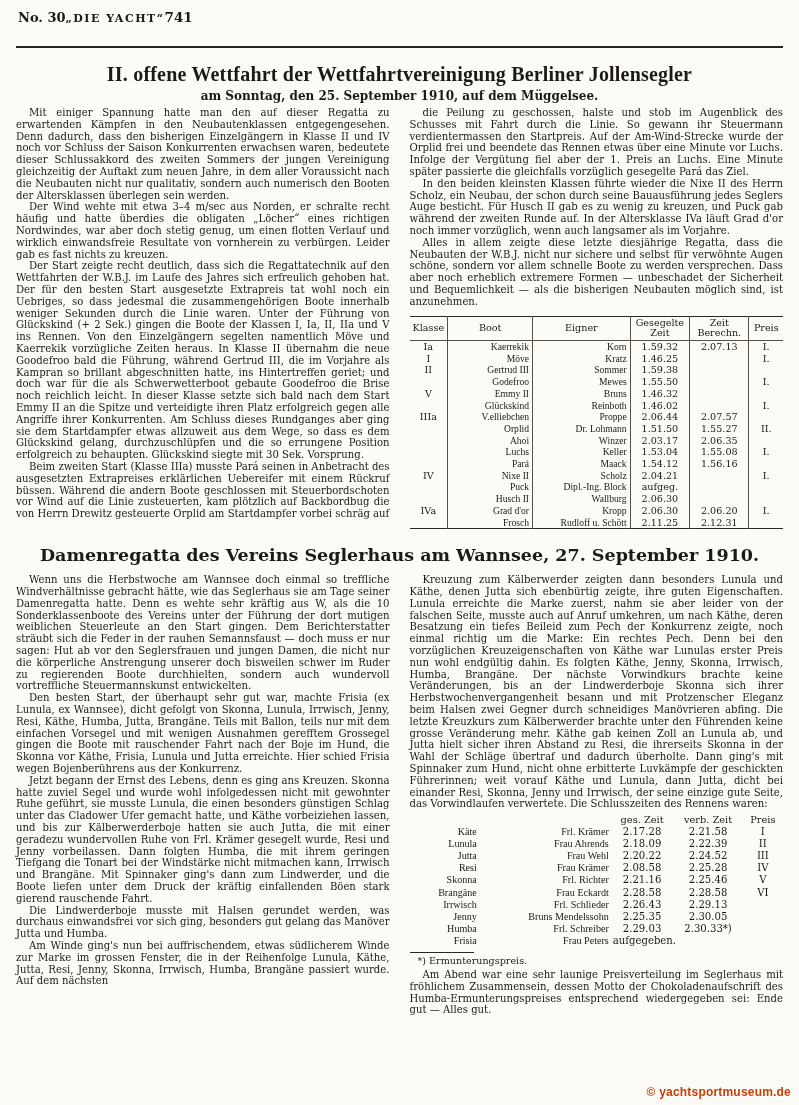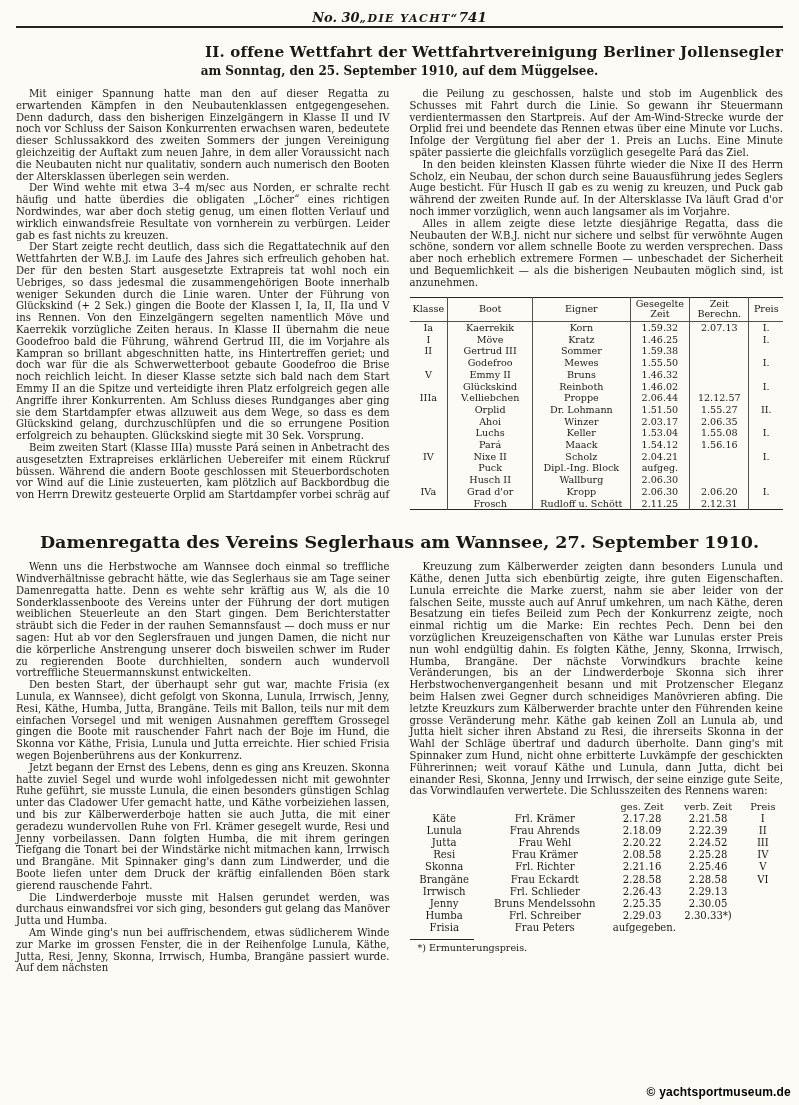--- a/index.html
+++ b/index.html
@@ -3,51 +3,51 @@
 <meta charset="utf-8">
 <style>
   html,body{margin:0;padding:0;background:#6e6a64;}
   .page{
     width:799px;height:1105px;margin:0 auto;box-sizing:border-box;
     background:#fcfbf6;color:#1d1a15;position:relative;overflow:hidden;
     font-family:"DejaVu Serif","Liberation Serif",serif;
     padding:9px 16px 0;
   }
   
-  .masthead{display:flex;justify-content:center;align-items:baseline;
-    font-weight:bold;padding:0 2px 1px;border-bottom:2px solid #26221c;font-style:italic;}
+  .masthead{display:flex;justify-content:flex-start;align-items:baseline;
+    font-weight:bold;padding:0 2px 21px;border-bottom:2px solid #26221c;}
   .issue{font-size:13px;}
   .mast-title{font-size:11px;letter-spacing:1.5px;}
   .page-num{font-size:13.5px;}
   
-  .a1-title{text-align:right;font-weight:bold;font-size:15px;margin:15px 0 0;letter-spacing:.2px;}
-  .a1-subtitle{text-align:center;font-weight:bold;font-size:12px;margin:3px 0 10px;}
-  .a2-title{text-align:center;font-weight:bold;font-size:17.5px;margin:22px 0 9px;}
+  .a1-title{text-align:center;font-weight:bold;font-size:20px;margin:15px 0 0;letter-spacing:.2px;font-family:Liberation Serif, serif;}
+  .a1-subtitle{text-align:center;font-weight:bold;font-size:12px;margin:3px 0 4px;}
+  .a2-title{text-align:center;font-weight:bold;font-size:17.5px;margin:16px 0 9px;}
   
   .cols{display:flex;gap:20px;}
   .col{flex:1 1 0;min-width:0;}
   p.body{font-size:10.1px;line-height:1.17;text-align:justify;text-indent:13px;margin:0;}
   
   table.klassen{width:100%;border-collapse:collapse;margin-top:8px;table-layout:fixed;
     border-top:1.2px solid #2b2720;border-bottom:1.2px solid #2b2720;font-size:9.6px;}
   table.klassen th,table.klassen td{border-right:1px solid #565046;padding:0 3px;overflow:hidden;white-space:nowrap;}
   table.klassen th:last-child,table.klassen td:last-child{border-right:none;}
   table.klassen thead th{border-bottom:1px solid #565046;font-weight:normal;text-align:center;
     padding:1px 2px;line-height:1.12;white-space:normal;}
   table.klassen td{line-height:1.22;}
   .c{text-align:center;}
-  .l{text-align:center;}
+  .l{text-align:right;font-family:Liberation Serif, serif;}
   
   table.finish{width:100%;border-collapse:collapse;margin-top:4px;font-size:10.1px;table-layout:fixed;}
   table.finish th,table.finish td{padding:0 2px;line-height:1.2;white-space:nowrap;overflow:visible;}
   table.finish thead th{font-weight:normal;text-align:center;font-size:9.8px;}
   .fn-rule{width:64px;border-top:1px solid #2b2720;margin:5px 0 2px;}
   p.footnote{font-size:9.6px;margin:0 0 3px;text-indent:8px;}
   
-  .watermark{position:absolute;right:8px;bottom:6px;color:#000000;
+  .watermark{position:absolute;right:8px;bottom:6px;color:#c2410c;
     font-family:"Liberation Sans",sans-serif;font-size:12px;font-weight:bold;letter-spacing:.2px;}
 </style>
 </head>
 <body>
 
 <div class="page">
 
   <header class="masthead">
     <span class="issue">No. 30</span>
     <span class="mast-title">„DIE YACHT“</span>
@@ -154,21 +154,21 @@
                 <td class="c">1.46.02</td>
                 <td class="c"></td>
                 <td class="c">I.</td>
               </tr>
 
               <tr>
                 <td class="c">IIIa</td>
                 <td class="l">V.elliebchen</td>
                 <td class="l">Proppe</td>
                 <td class="c">2.06.44</td>
-                <td class="c">12.12.57</td>
+                <td class="c">2.07.57</td>
                 <td class="c"></td>
               </tr>
 
               <tr>
                 <td class="c"></td>
                 <td class="l">Orplid</td>
                 <td class="l">Dr. Lohmann</td>
                 <td class="c">1.51.50</td>
                 <td class="c">1.55.27</td>
                 <td class="c">II.</td>
@@ -370,18 +370,19 @@
                 <td class="l">Frau Peters</td>
                 <td class="c">aufgegeben.</td>
                 <td class="c"></td>
                 <td class="c"></td>
               </tr>
             </tbody>
         </table>
 
         <div class="fn-rule"></div>
         <p class="footnote">*) Ermunterungspreis.</p>
+        <p class="body">Am Abend war eine sehr launige Preisverteilung im Seglerhaus mit fröhlichem Zusammensein, dessen Motto der Chokoladenaufschrift des Humba-Ermunterungspreises entsprechend wiedergegeben sei: Ende gut — Alles gut.</p>
       </div>
     </div>
   </section>
 
   <div class="watermark">© yachtsportmuseum.de</div>
 </div>
 
 </body></html>

